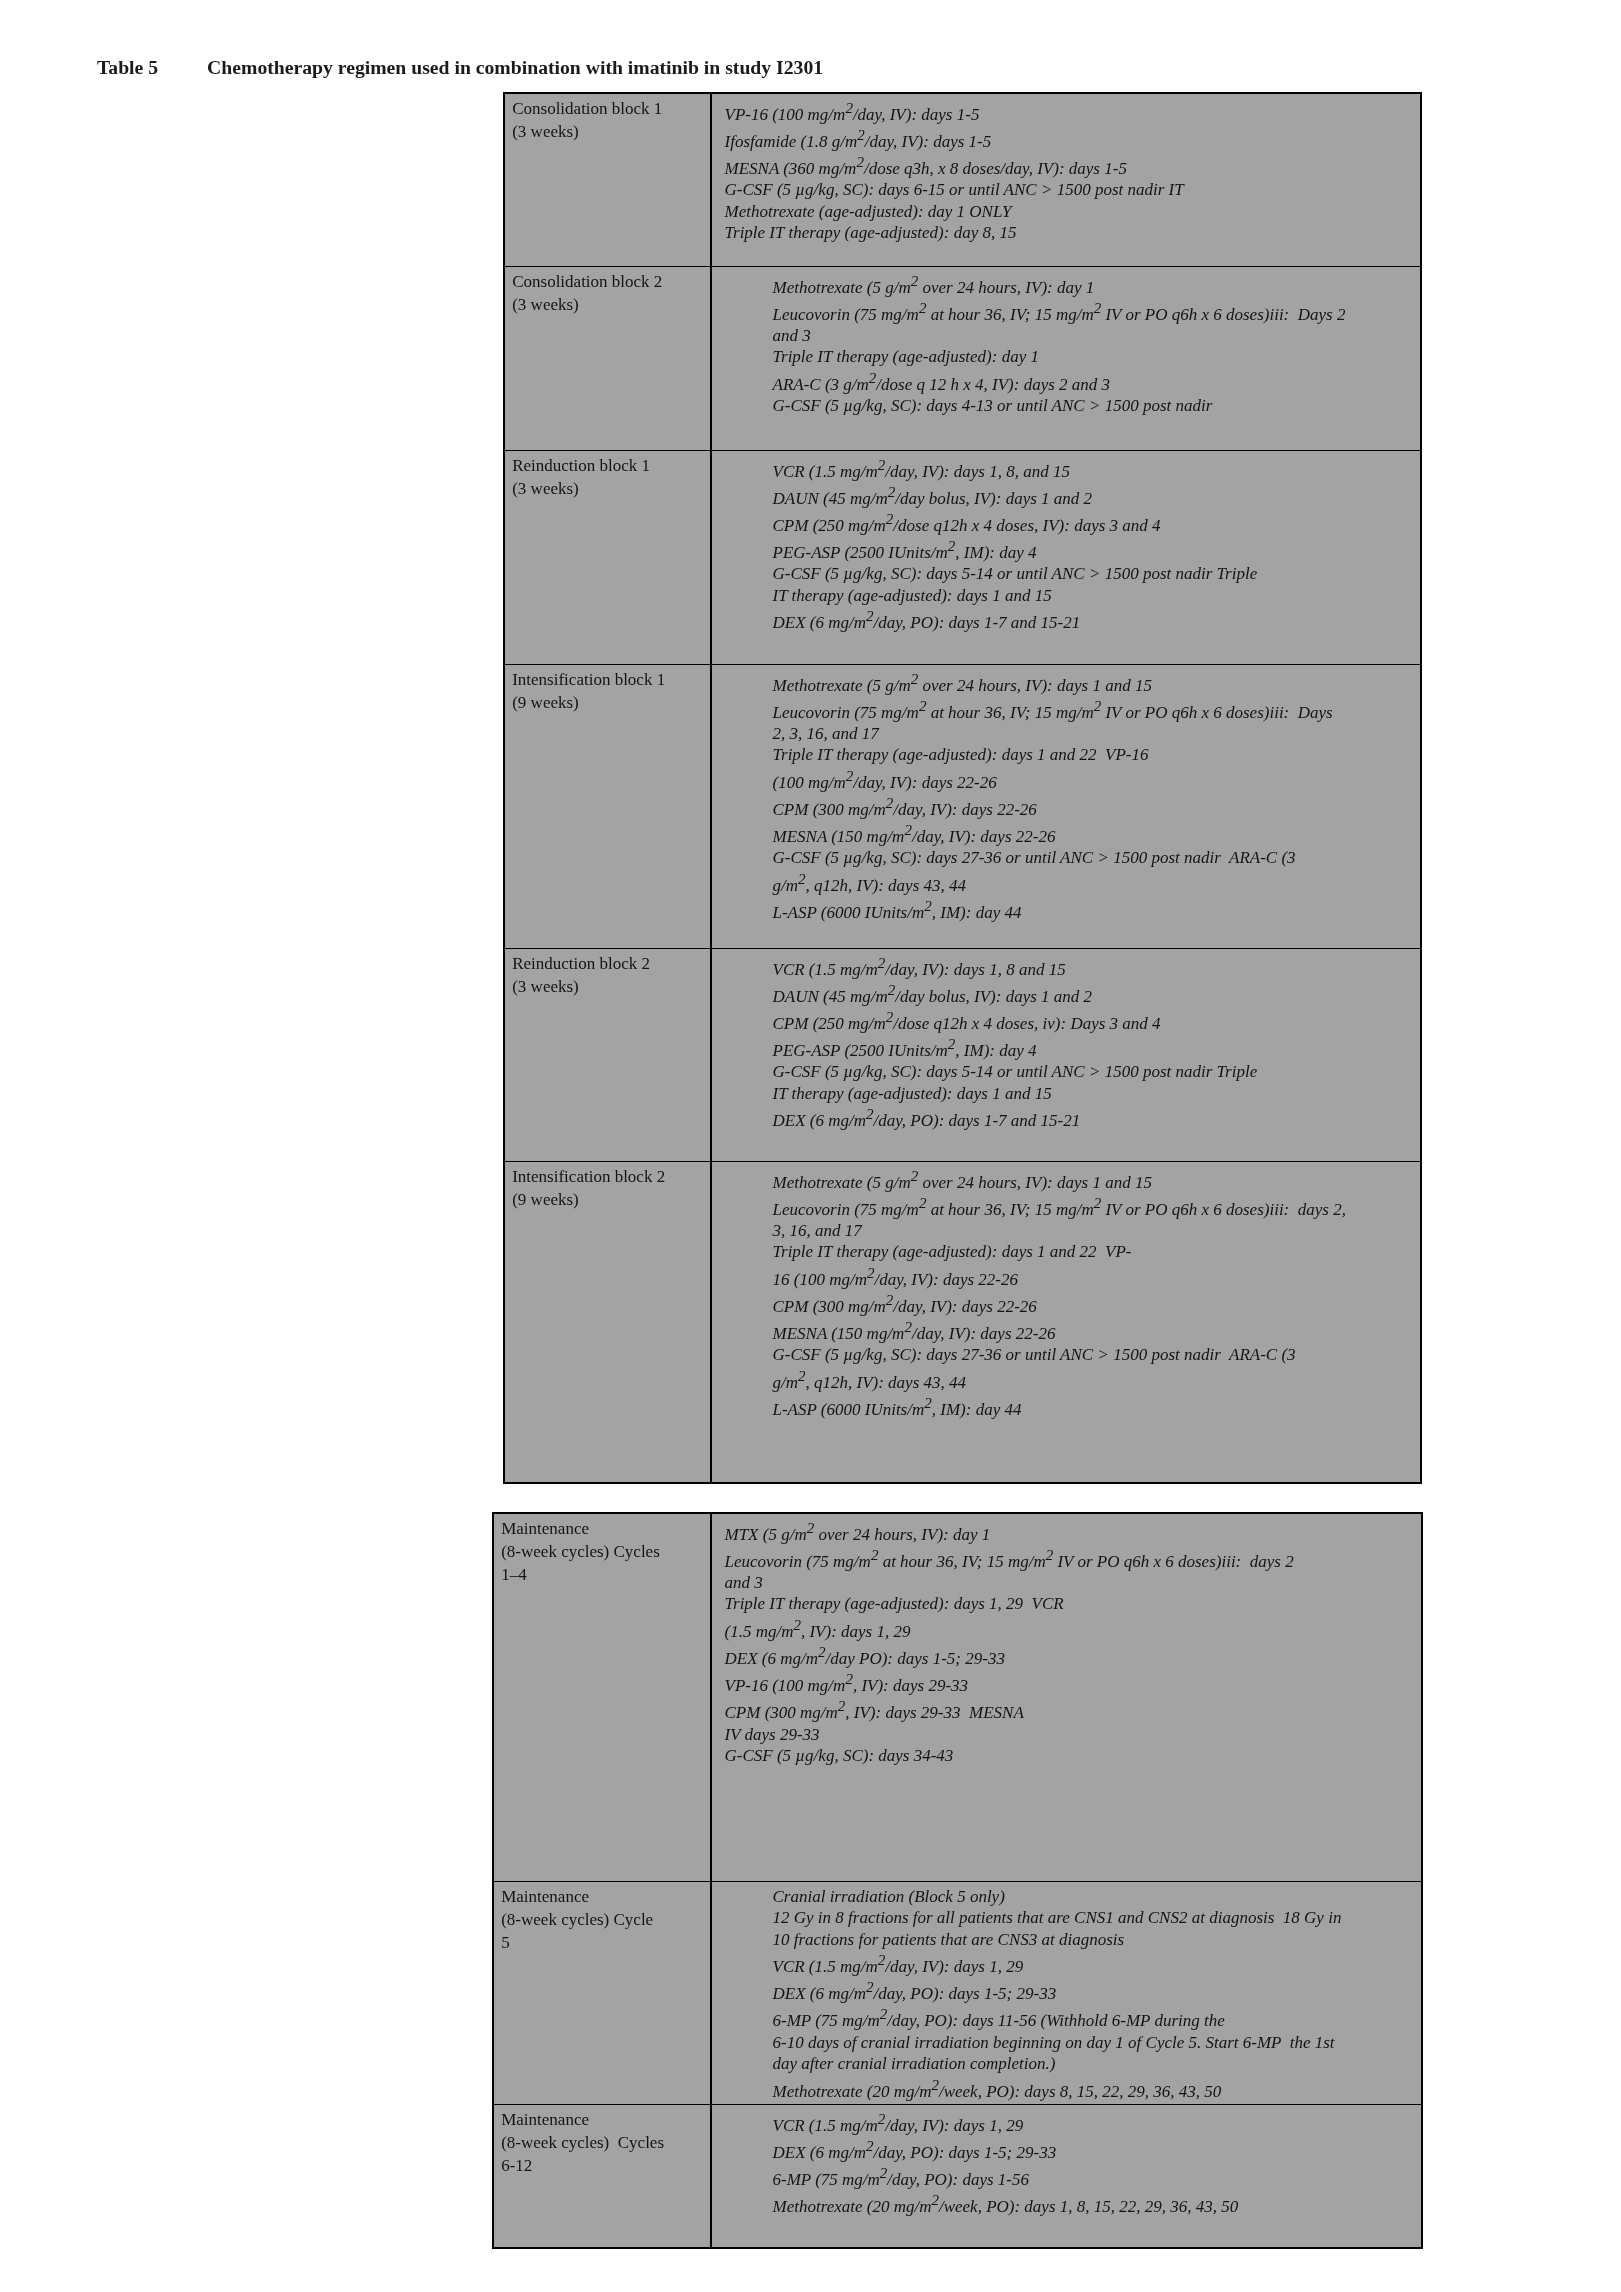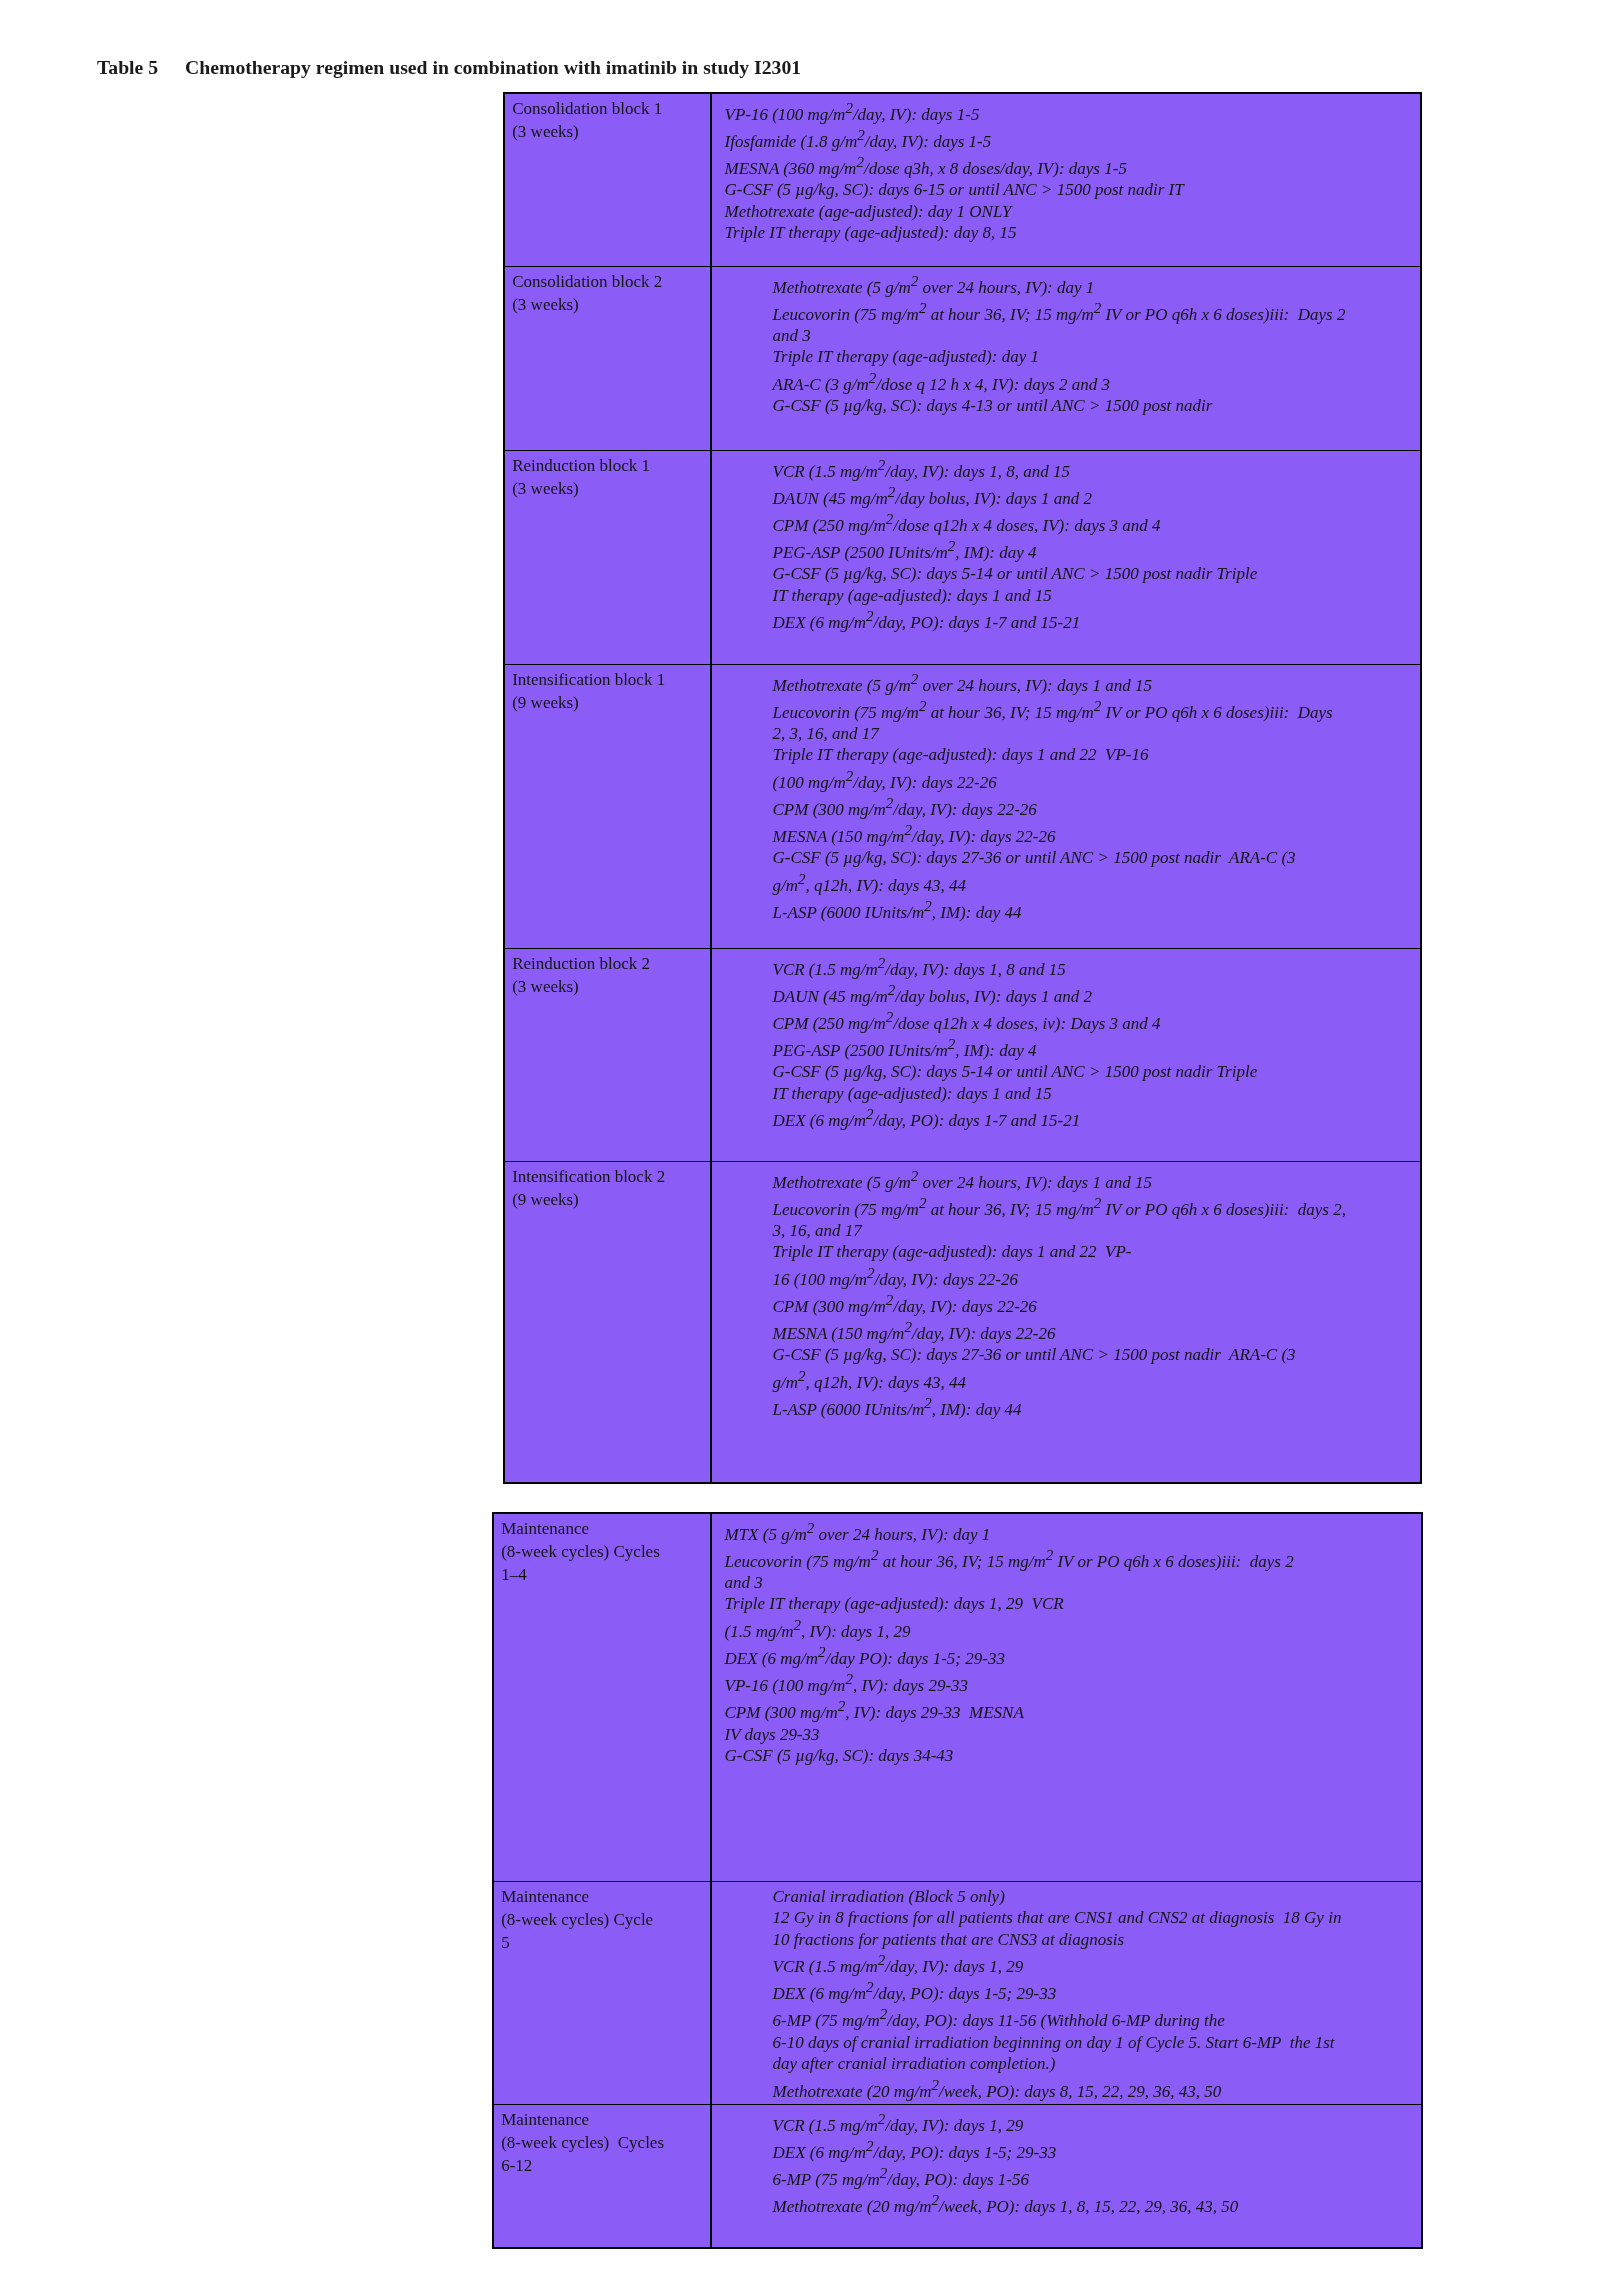--- a/index.html
+++ b/index.html
@@ -8,24 +8,24 @@
     background:#ffffff;
     font-family:"Liberation Serif", serif;
     color:#141414;
     position:relative;
   }
   .doc-title{
     position:absolute;left:97px;top:56px;
     font-weight:bold;font-size:19.7px;color:#1b1b1b;
     white-space:pre;
   }
-  .doc-title .t-label{margin-right:27px;}
+  .doc-title .t-label{margin-right:49px;}
   .doc-table{
     position:absolute;
-    background:#8b5cf6;
+    background:#a3a3a3;
     border:2.7px solid #000000;
     box-sizing:border-box;
   }
   #table1{left:503px;top:92px;width:919px;}
   #table2{left:492px;top:1488px;width:931px;margin-top:24px;}
   .t-row{display:flex;box-sizing:border-box;overflow:hidden;}
   .t-row + .t-row{border-top:1.8px solid #000000;gap:48px;}
   #table1 .t-row:nth-child(1){height:172px;}
   #table1 .t-row:nth-child(2){height:184px;}
   #table1 .t-row:nth-child(3){height:214px;}

